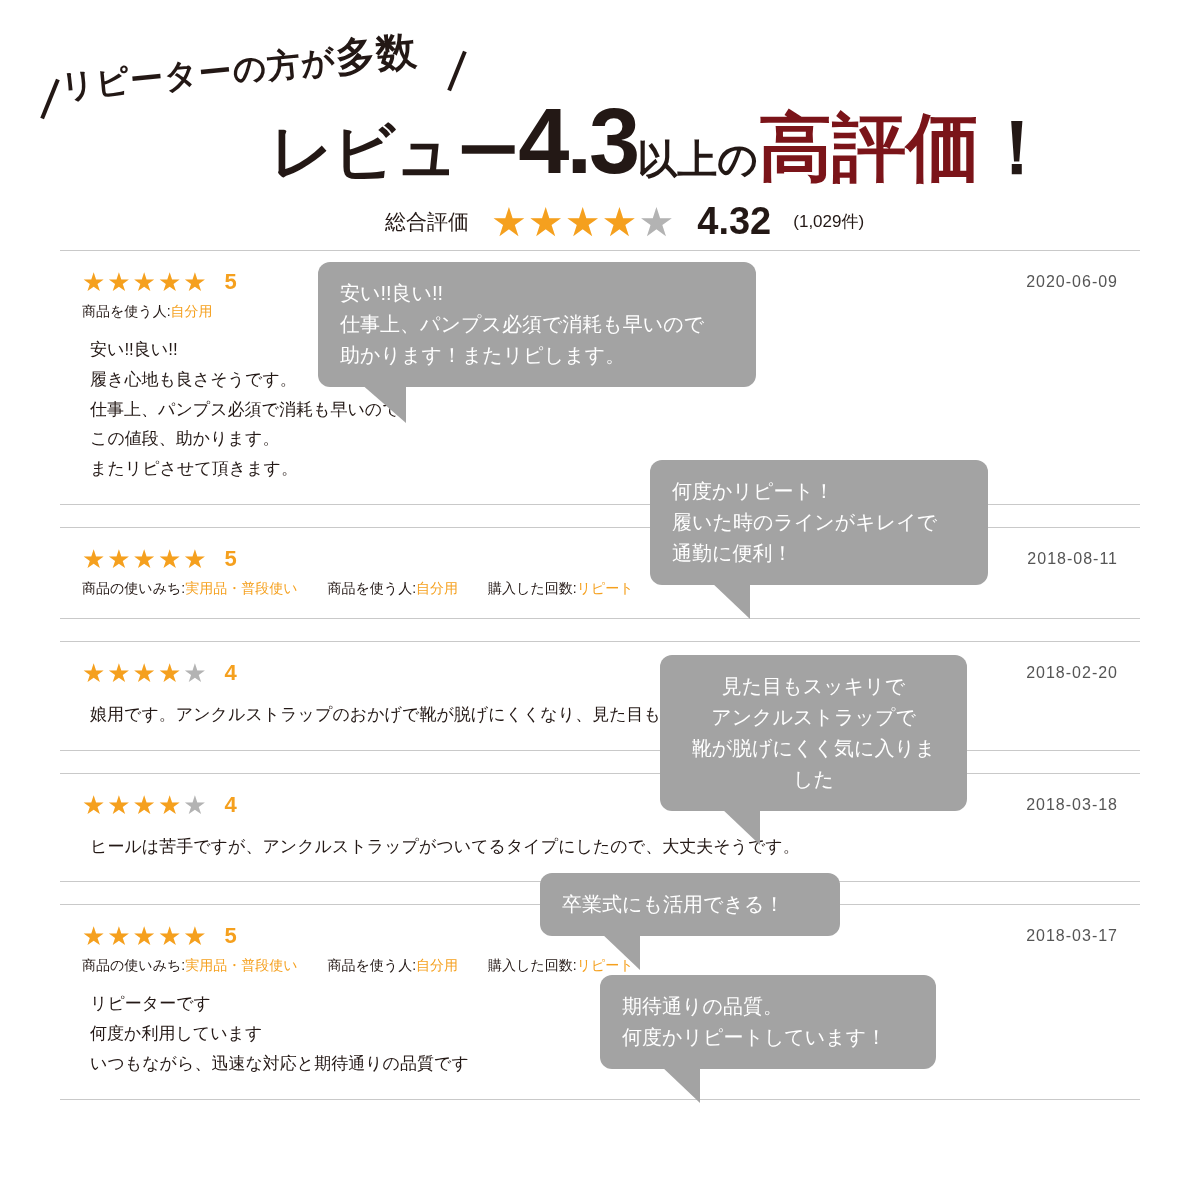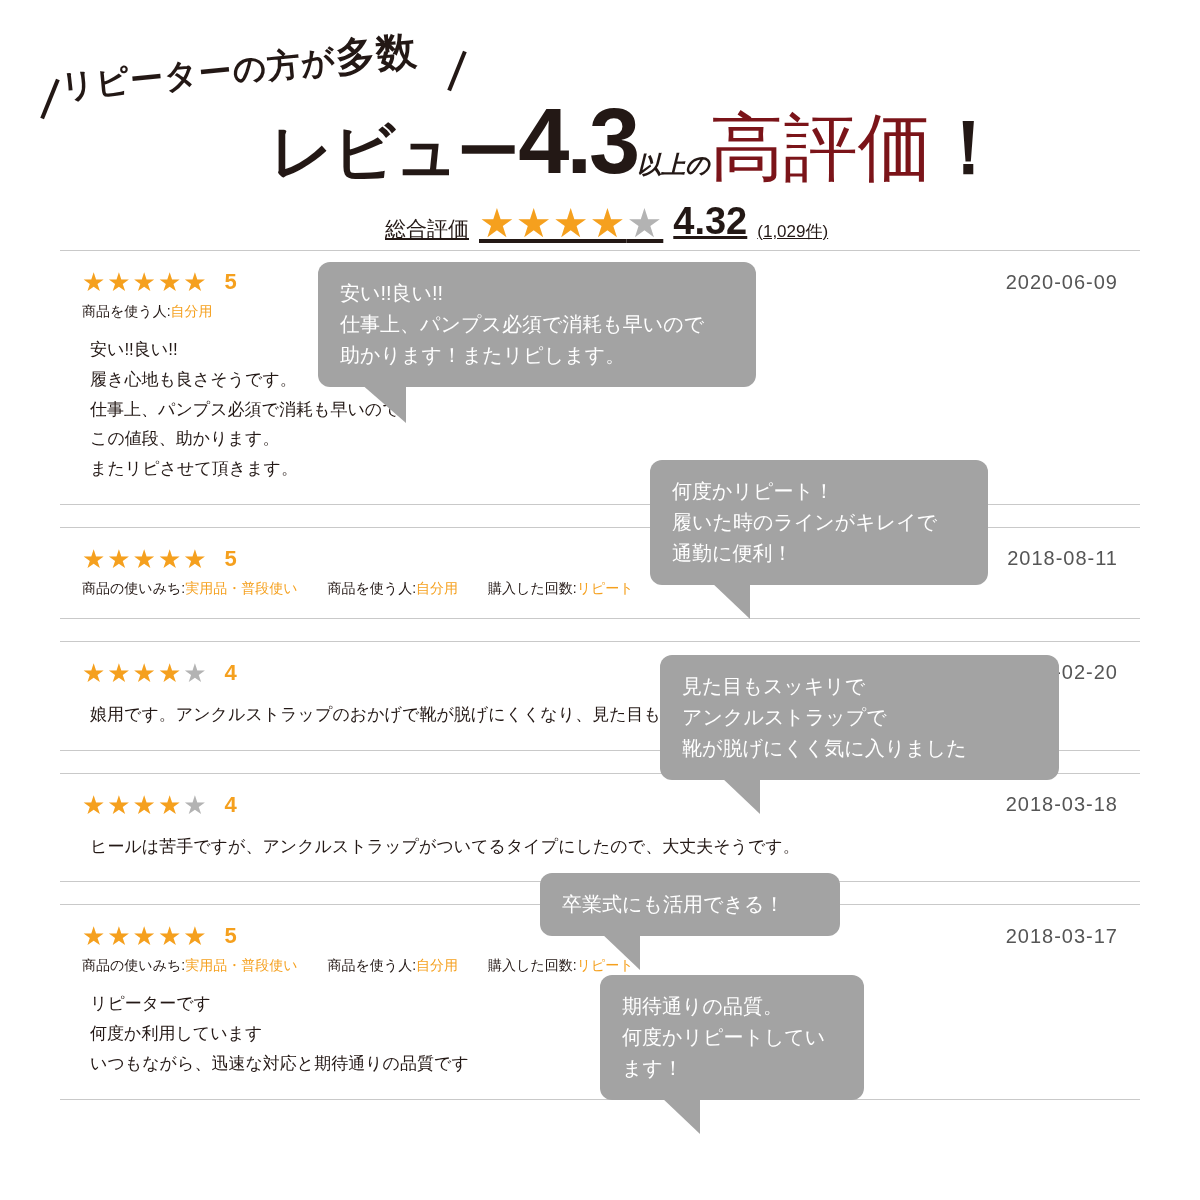--- a/index.html
+++ b/index.html
@@ -44,33 +44,32 @@
     line-height: 1;
   }
   .headline .t1 {
     font-size: 62px; font-weight: bold; color: #231815;
     letter-spacing: -1px;
   }
   .headline .num {
     font-size: 92px; font-weight: bold; color: #231815;
     letter-spacing: -3px;
   }
-  .headline .t2 { font-size: 24px; font-weight: bold; color: #231815; font-style: italic; }
+  .headline .t2 { font-size: 40px; font-weight: bold; color: #231815; }
   .headline .t3 {
-    font-size: 74px; font-weight: normal; color: #7b1419;
+    font-size: 74px; font-weight: bold; color: #7b1419;
     letter-spacing: 0px;
   }
   .headline .bang { font-size: 74px; font-weight: bold; color: #231815; }
 
   .overall {
     position: absolute;
     left: 385px; top: 200px;
-    display: flex; align-items: flex-end; gap: 10px;
+    display: flex; align-items: center; gap: 22px;
     white-space: nowrap;
-    text-decoration: underline;
   }
   .overall-label { font-size: 21px; color: #231815; }
   .overall .stars { font-size: 40px; letter-spacing: 1px; line-height: 1; }
   .star-on { color: #f5a01e; }
   .star-off { color: #b3b3b3; }
   .overall-score { font-size: 38px; font-weight: bold; color: #231815; }
   .overall-count { font-size: 17px; color: #231815; }
 
   
   .reviews { position: relative; padding: 0 60px; }
@@ -81,21 +80,21 @@
     margin-bottom: 22px;
     position: relative;
   }
   .review-head {
     display: flex; align-items: center;
     justify-content: space-between;
   }
   .rating { display: flex; align-items: center; gap: 16px; }
   .rating .stars { font-size: 26px; letter-spacing: 2px; line-height: 1; }
   .rating .score { font-size: 22px; font-weight: bold; color: #f5a01e; }
-  .date { font-size: 20px; color: #555555; letter-spacing: 1px; }
+  .date { font-size: 16px; color: #555555; letter-spacing: 1px; }
 
   .attrs {
     margin-top: 8px;
     display: flex; gap: 30px; flex-wrap: wrap;
     font-size: 14px; color: #231815;
   }
   .attrs .val { color: #f5a01e; }
 
   .body-text {
     margin-top: 14px;
@@ -130,23 +129,23 @@
     border-color: #a3a3a3 transparent transparent transparent;
   }
   .bubble.tail-bl2::after {
     bottom: -34px; left: 60px;
     border-width: 38px 0 0 40px;
     border-color: #a3a3a3 transparent transparent transparent;
   }
 
   #bubble-0 { left: 318px; top: 262px; width: 438px; }
   #bubble-1 { left: 650px; top: 460px; width: 338px; }
-  #bubble-2 { left: 660px; top: 655px; width: 399px; }
+  #bubble-2 { left: 660px; top: 655px; width: 307px; text-align: center; }
   #bubble-3 { left: 540px; top: 873px; width: 300px; }
-  #bubble-4 { left: 600px; top: 975px; width: 264px; }
+  #bubble-4 { left: 600px; top: 975px; width: 336px; }
 </style>
 </head>
 <body>
 
 <div class="header">
   <div class="slash-l"></div>
   <div class="slash-r"></div>
 
   <div class="kicker">
     <span>リピーター</span><span>の方が</span><span class="big">多数</span>

